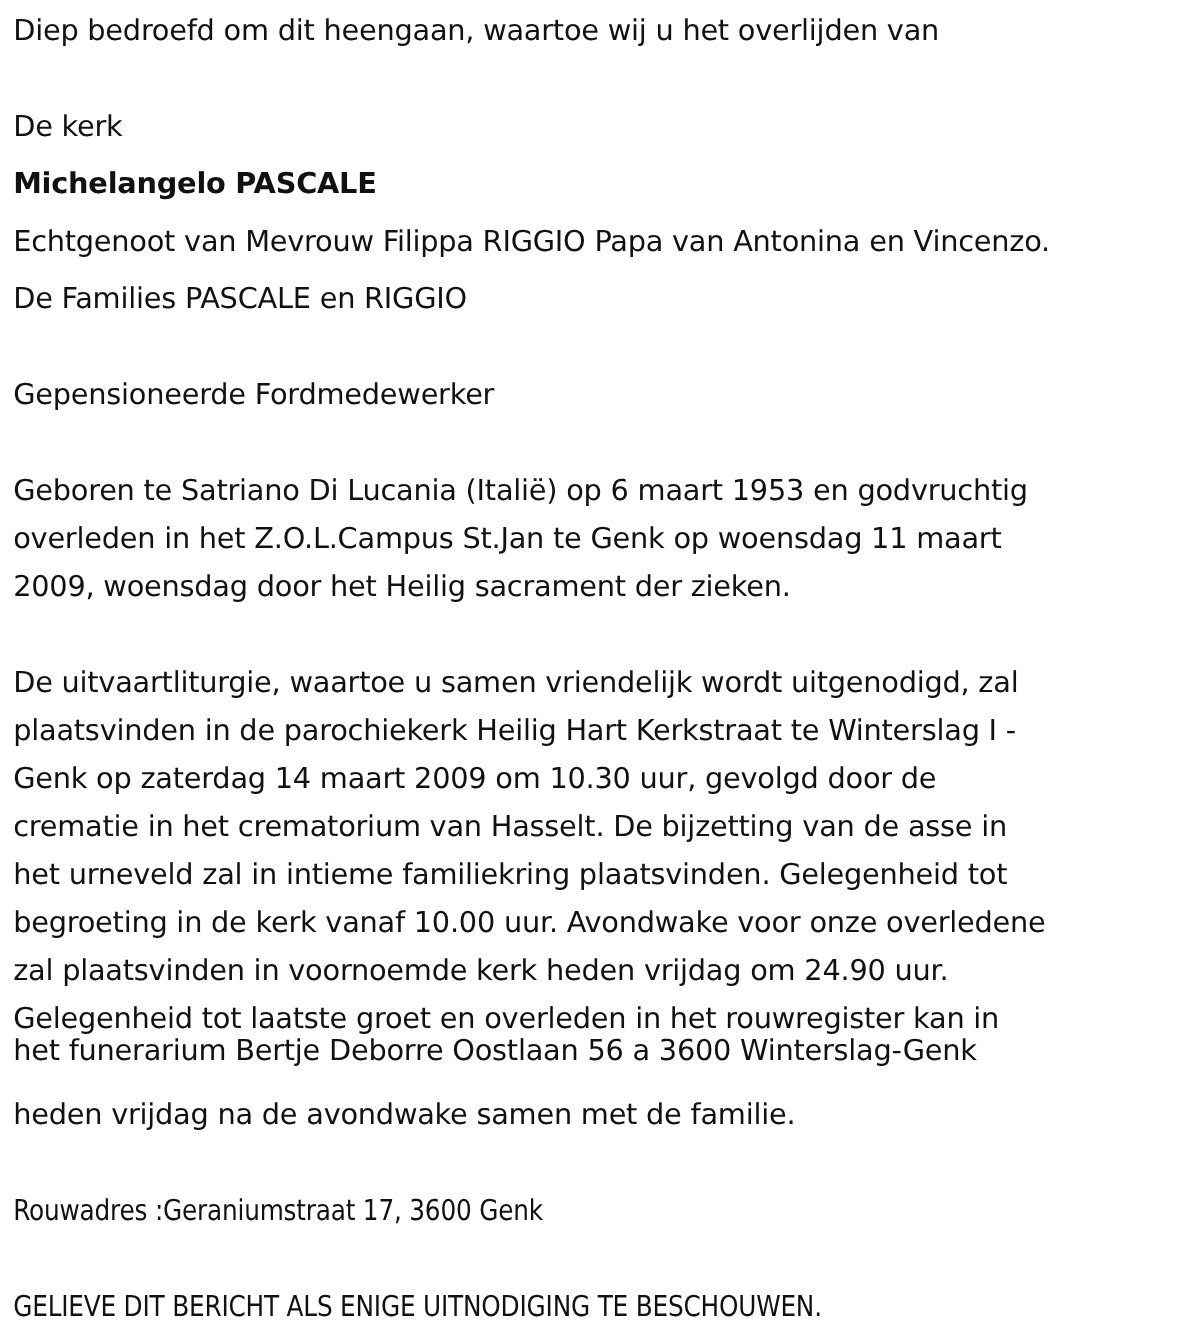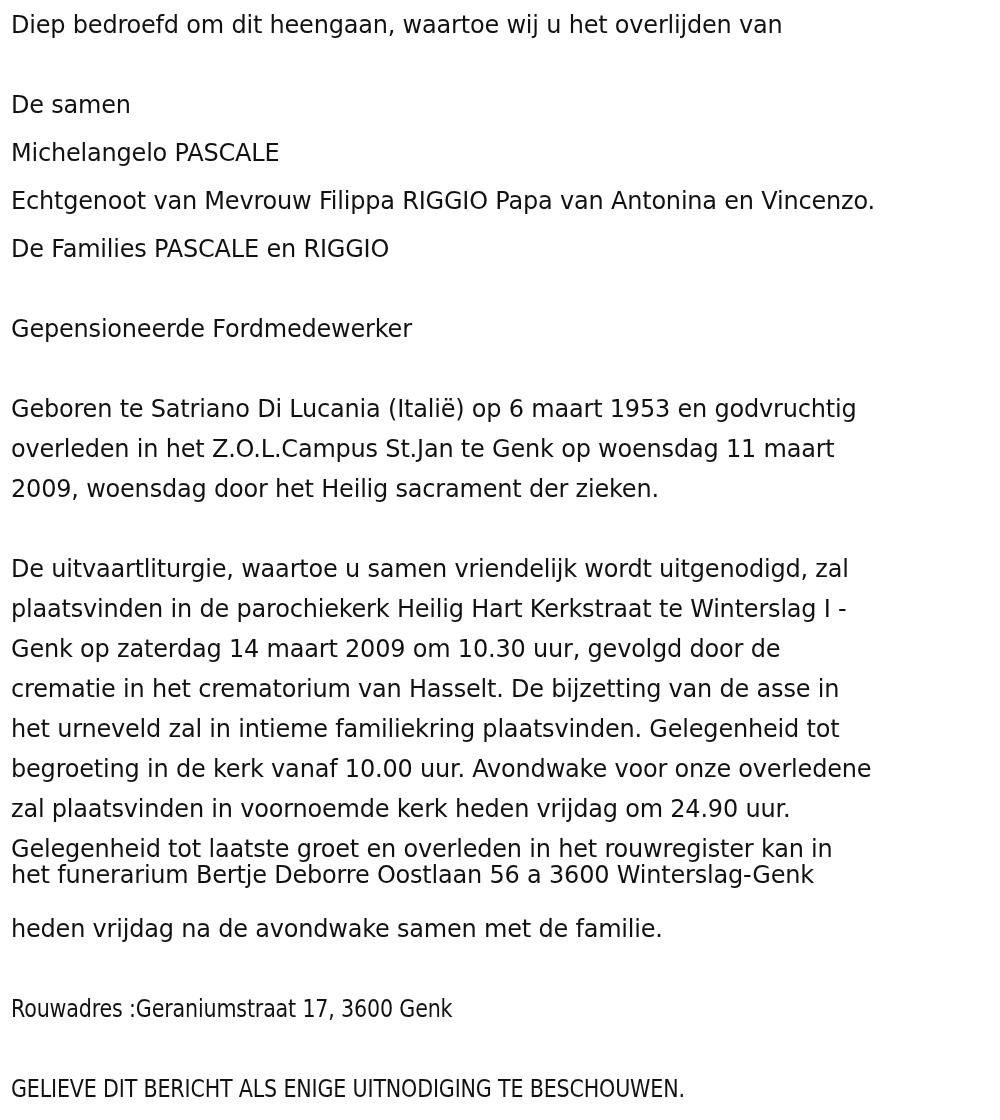--- a/index.html
+++ b/index.html
@@ -7,30 +7,30 @@
     width: 1000px; height: 1120px; position: relative; overflow: hidden;
     font-family: "DejaVu Sans", sans-serif;
     color: #111111;
     font-size: 24px;
   }
   .line {
     position: absolute; left: 11px; white-space: nowrap;
     line-height: 30px; height: 30px;
     letter-spacing: -0.2px;
   }
-  .bold { font-weight: normal; }
+  .bold { font-weight: bold; }
   .narrow { transform-origin: left center; transform: scaleX(0.86); }
 </style>
 </head>
 <body>
 
 <div>
   <div class="line" style="top:10px">Diep bedroefd om dit heengaan, waartoe wij u het overlijden van</div>
 
-  <div class="line" style="top:90px">De samen</div>
+  <div class="line" style="top:90px">De kerk</div>
   <div class="line bold" style="top:138px">Michelangelo PASCALE</div>
   <div class="line" style="top:186px">Echtgenoot van Mevrouw Filippa RIGGIO Papa van Antonina en Vincenzo.</div>
   <div class="line" style="top:234px">De Families PASCALE en RIGGIO</div>
 
   <div class="line" style="top:314px">Gepensioneerde Fordmedewerker</div>
 
   <div>
     <div class="line" style="top:394px">Geboren te Satriano Di Lucania (Italië) op 6 maart 1953 en godvruchtig</div>
     <div class="line" style="top:434px">overleden in het Z.O.L.Campus St.Jan te Genk op woensdag 11 maart</div>
     <div class="line" style="top:474px">2009, woensdag door het Heilig sacrament der zieken.</div>

